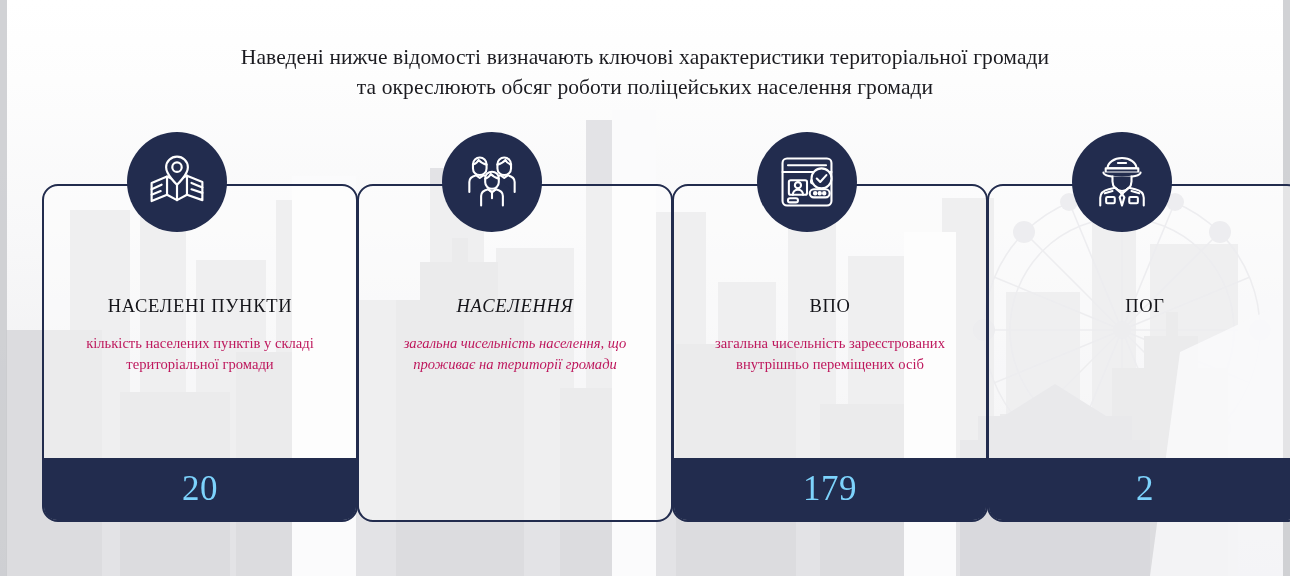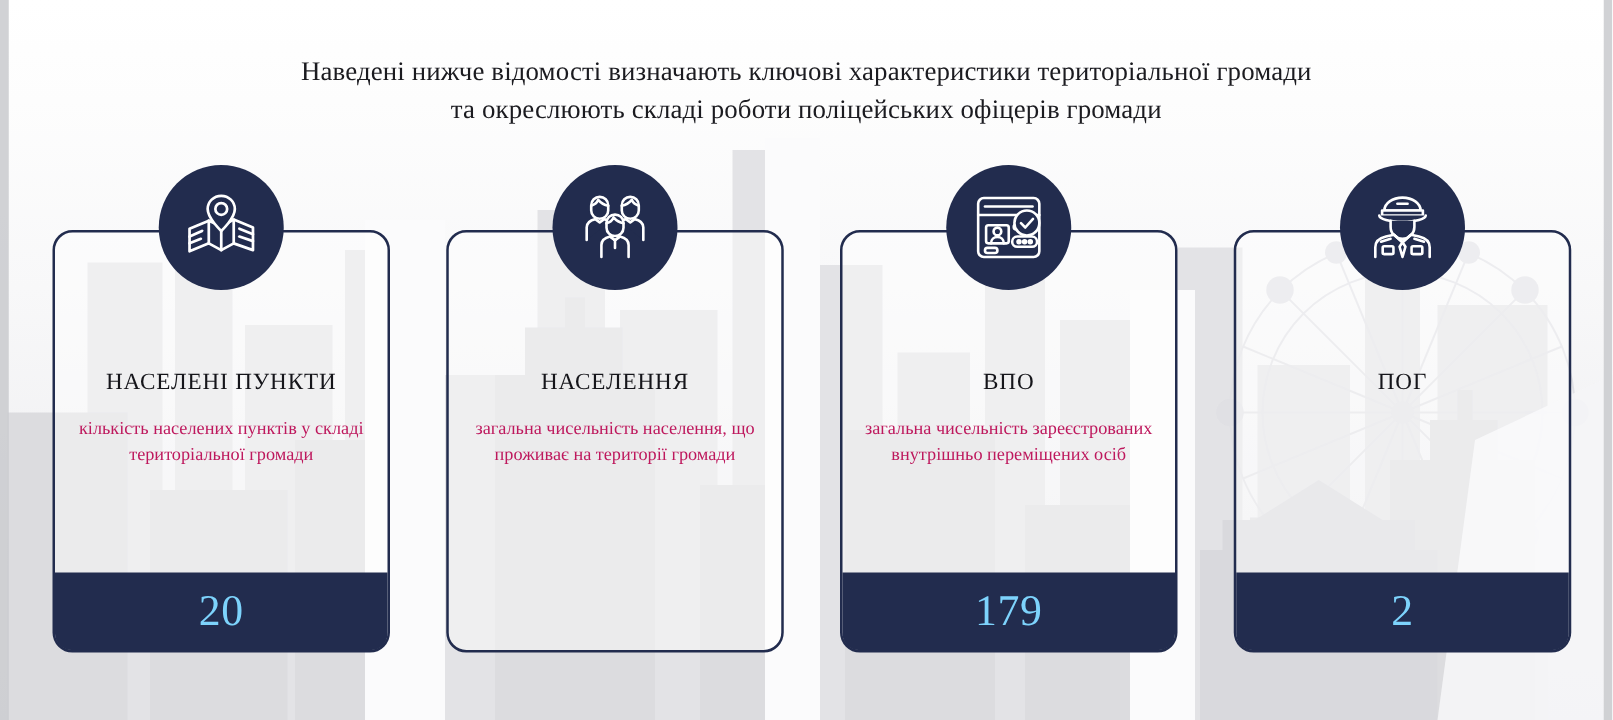--- a/index.html
+++ b/index.html
@@ -73,31 +73,31 @@
     left: 0;
     top: 0;
     width: 1290px;
     height: 576px;
     z-index: 5;
   }
 
   .card {
     position: absolute;
     top: 184px;
-    width: 270px;
+    width: 316px;
     height: 338px;
     border: 2px solid #222c4e;
     border-radius: 16px;
     background: rgba(255,255,255,0.42);
     display: flex;
     flex-direction: column;
     align-items: center;
   }
   .card.c0 { left: 42px;   }
-  .card.c1 { left: 357px;  }
+  .card.c1 { left: 357px; font-style: italic;  }
   .card.c2 { left: 672px;  }
   .card.c3 { left: 987px; gap: 28px;  }
 
   .card-body {
     flex: 1 1 auto;
     width: 100%;
     padding: 0 14px;
     display: flex;
     flex-direction: column;
     align-items: center;
@@ -260,21 +260,21 @@
 
     <polygon points="1180,352 1290,300 1290,576 1150,576" fill="#f5f5f7" opacity="0.9"></polygon>
   </svg>
 
   <div class="edge-strip left"></div>
   <div class="edge-strip right"></div>
 </div>
 
 <div id="heading">
   <span class="ln">Наведені нижче відомості визначають ключові характеристики територіальної громади</span>
-  <span class="ln">та окреслюють складі роботи поліцейських офіцерів громади</span>
+  <span class="ln">та окреслюють обсяг роботи поліцейських населення громади</span>
 </div>
 
 <div id="cards">
 
   <div class="card c0">
     <div class="card-body">
       <div class="card-title">НАСЕЛЕНІ ПУНКТИ</div>
       <div class="card-desc">кількість населених пунктів у складі територіальної громади</div>
     </div>
     <div class="card-value">20</div>

